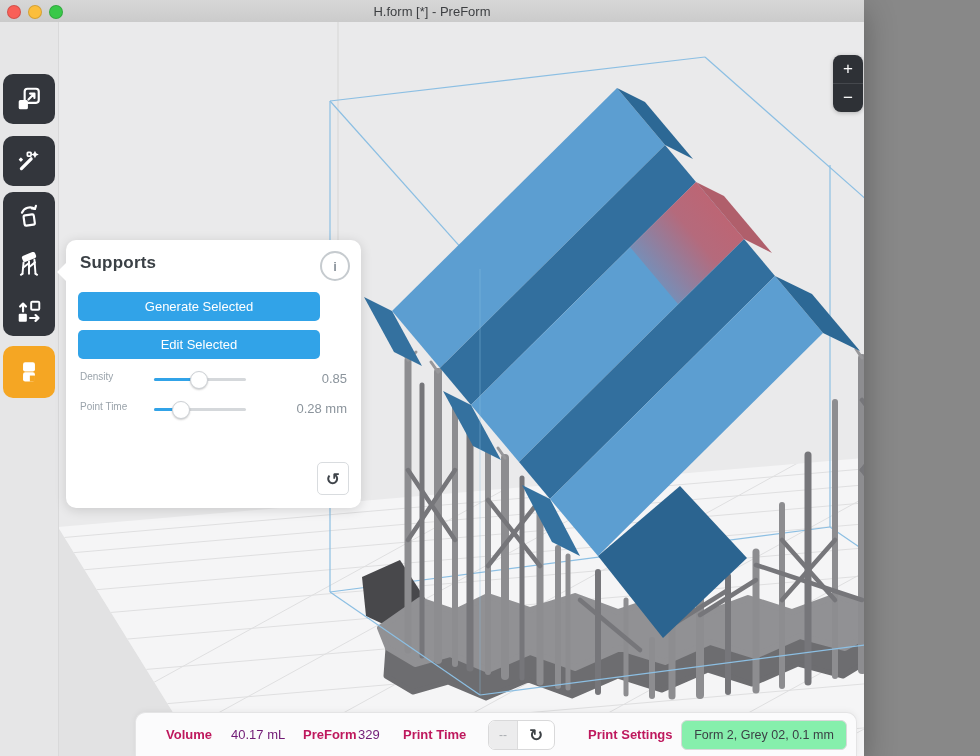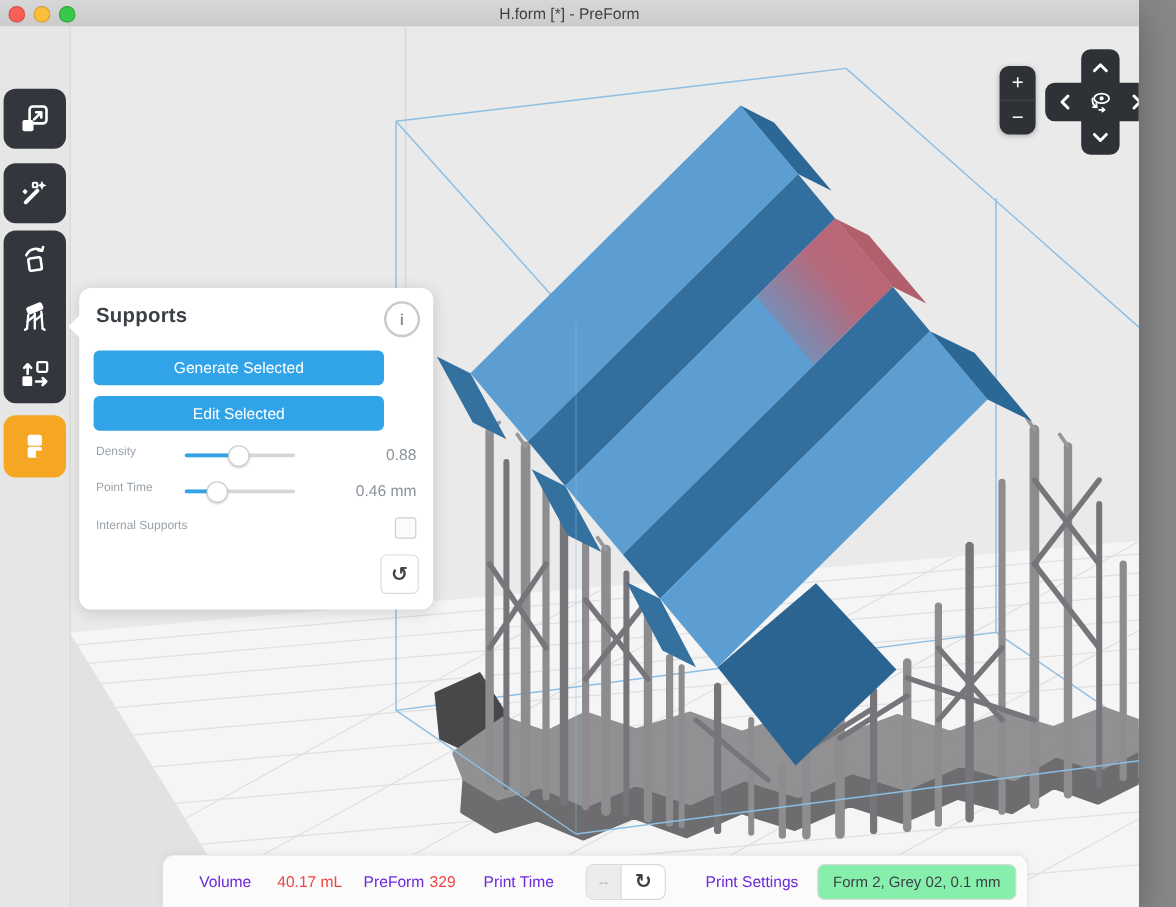--- a/index.html
+++ b/index.html
@@ -1,16 +1,16 @@
 <!DOCTYPE html>
 <html style="--accent-blue: #31a3e8; --accent-orange: #f5a623; --model-blue-light: #5c9ed1; --model-blue-dark: #326f9e; --model-blue-cap: #2c6895; --model-blue-section: #34719f; --model-red: #c4616d; --support-gray: #8d8d90; --support-gray-dark: #76767a; --raft-top: #919194; --raft-side: #6d6d70; --raft-dark: #48484b; --box-blue: #8cbfe3; --traffic-red: #f95f57; --traffic-yellow: #fbbe3c; --traffic-green: #39c849;"><head>
 <meta charset="utf-8">
 <style>
   html,body{margin:0;padding:0;background:#888;}
-  #app{position:relative;width:949px;height:756px;overflow:hidden;
+  #app{position:relative;width:864px;height:756px;overflow:hidden;
        font-family:"Liberation Sans","DejaVu Sans",sans-serif;
        background:#eaeaeb;box-shadow:0 10px 30px rgba(0,0,0,.3);}
   
   .titlebar{position:absolute;left:0;top:0;width:100%;height:22px;
     background:linear-gradient(#d7d7d7,#cbcbcb);border-bottom:1px solid #abadb0;
     display:flex;align-items:center;justify-content:center;}
   .titlebar .title{font-size:13px;color:#3d3f42;}
   .lights{position:absolute;left:7px;top:5px;display:flex;gap:7px;}
   .light{width:12px;height:12px;border-radius:50%;border:.5px solid rgba(0,0,0,.15);}
   
@@ -66,22 +66,22 @@
   .dbtn{position:absolute;width:28px;height:26px;display:flex;align-items:center;justify-content:center;cursor:pointer;}
   
   .vslider{position:absolute;left:961px;top:146px;width:13px;height:444px;background:#fdfdfd;
     border:1px solid #e1e1e2;border-radius:7px;cursor:pointer;}
   .listbtn{position:absolute;left:955px;top:561px;width:25px;height:24px;background:#3a3d42;
     border-radius:4px;cursor:pointer;display:flex;flex-direction:column;gap:2.5px;align-items:center;justify-content:center;}
   .listbtn i{display:block;width:12px;height:2px;background:#fff;border-radius:1px;}
   
   .statusbar{position:absolute;left:135px;top:690px;width:720px;height:44px;background:#fbfbfc;
     border:1px solid #e4e4e5;border-bottom:none;border-radius:10px 10px 0 0;box-shadow:0 -1px 6px rgba(0,0,0,.05);}
-  .statusbar .b{position:absolute;top:14px;font-size:13px;font-weight:normal;color:#6d28d9;}
-  .statusbar .g{position:absolute;top:14px;font-size:13px;color:#ef4444;}
+  .statusbar .b{position:absolute;top:14px;font-size:13px;font-weight:bold;color:#be185d;}
+  .statusbar .g{position:absolute;top:14px;font-size:13px;color:#701a75;}
   .ptctl{position:absolute;left:352px;top:7px;height:28px;border:1px solid #d9d9da;border-radius:7px;
     display:flex;overflow:hidden;background:#fff;}
   .ptctl .seg1{width:28px;background:#ececed;color:#a9adb2;font-size:12px;display:flex;align-items:center;justify-content:center;border-right:1px solid #dcdcdd;cursor:default;}
   .ptctl .seg2{width:36px;color:#3c4145;font-size:17px;font-weight:bold;display:flex;align-items:center;justify-content:center;cursor:pointer;font-family:"DejaVu Sans",sans-serif;}
   .psbox{position:absolute;left:545px;top:7px;width:164px;height:28px;border:1px solid #d9d9da;border-radius:6px;
     background:#86efac;font-size:12.5px;color:#3b4045;display:flex;align-items:center;justify-content:center;cursor:pointer;}
 </style>
 </head>
 <body>
 
@@ -293,36 +293,32 @@
       </div>
       <button class="blue-btn" style="top:52px">Generate Selected</button>
       <button class="blue-btn" style="top:90px">Edit Selected</button>
 
       <div class="row" style="top:128px">
         <span class="lbl">Density</span>
         <div class="track">
           <div class="fill" style="width: 48%;"></div>
           <div class="knob" style="left: 48%;"></div>
         </div>
-        <span class="val">0.88</span>
+        <span class="val">0.85</span>
       </div>
 
       <div class="row" style="top:158px">
         <span class="lbl">Point Time</span>
         <div class="track">
           <div class="fill" style="width: 28%;"></div>
           <div class="knob" style="left: 28%;"></div>
         </div>
-        <span class="val">0.46 mm</span>
-      </div>
-
-      <div class="row" style="top:190px">
-        <span class="lbl">Internal Supports</span>
-        <div class="checkbox"></div>
-      </div>
+        <span class="val">0.28 mm</span>
+      </div>
+
 
       <button class="reset-btn">
         <span>↺</span>
       </button>
     </div>
 
     <div class="zoomctl">
       <div class="zb">+</div>
       <div class="div"></div>
       <div class="zb">−</div>

